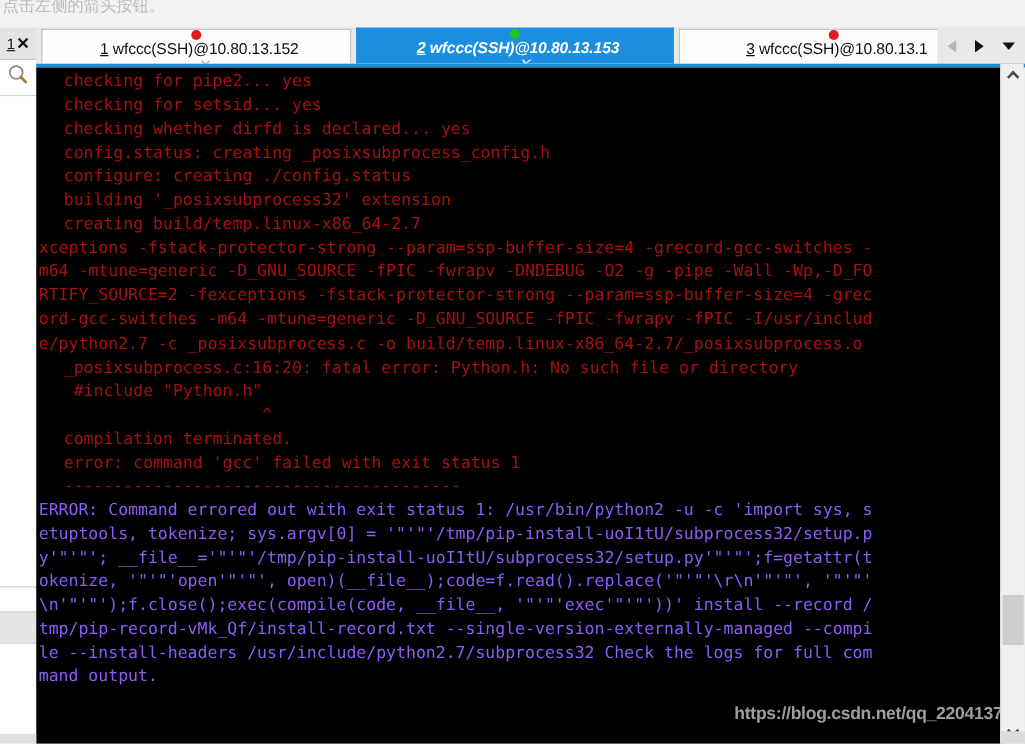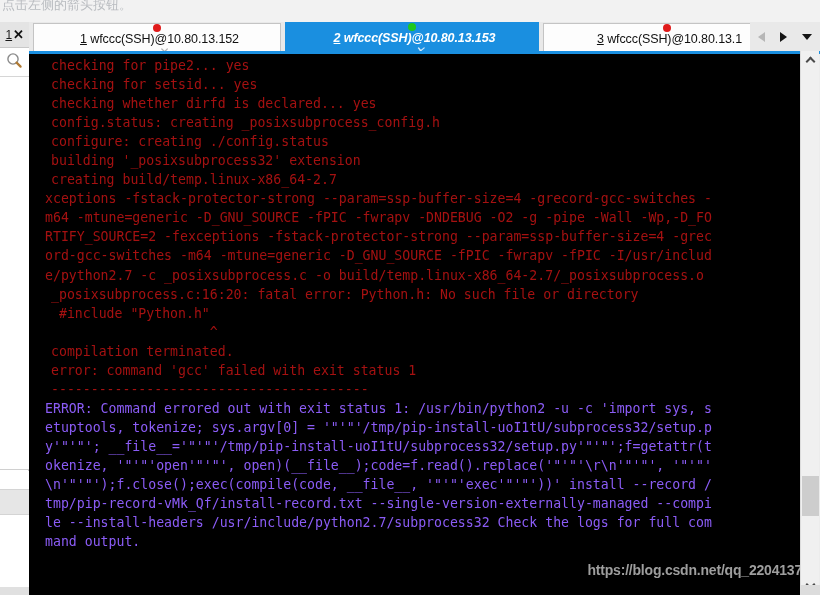--- a/index.html
+++ b/index.html
@@ -115,21 +115,21 @@
   
   .terminal {
     position: absolute; left: 29px; top: 54px; width: 772px; height: 541px;
     background: #000000; overflow: hidden;
     font-family: "DejaVu Sans Mono", "Liberation Mono", monospace;
     font-size: 13.2px; line-height: 19.05px;
     padding: 2px 0 0 0;
   }
   .tline { white-space: pre; color: #a51111; }
   .tline.indent { padding-left: 22px; }
-  .tline.flush  { padding-left: 16px; }
+  .tline.flush  { padding-left: 2px; }
   .tline.err    { color: #8b5cf6; }
   .tline.out    { color: #e8e8e8; }
   .tline.prompt { color: #f2f2f2; margin-top: 48px; }
 
   
   .watermark {
     position: absolute; right: 18px; bottom: 17px;
     font-size: 14px; color: #9e9e9e; white-space: nowrap;
     font-family: "Liberation Sans", sans-serif;
     letter-spacing: -0.2px;

